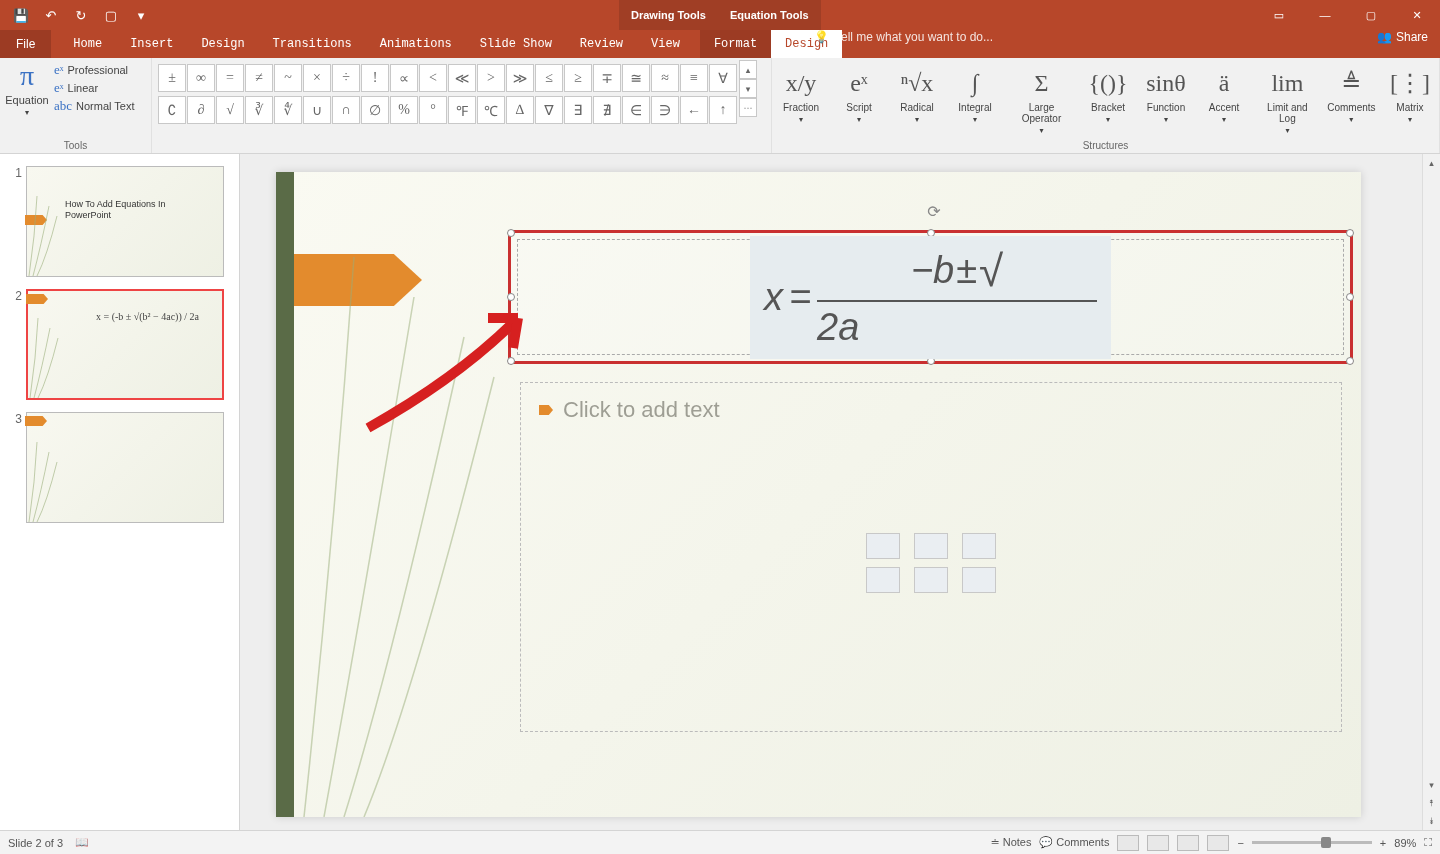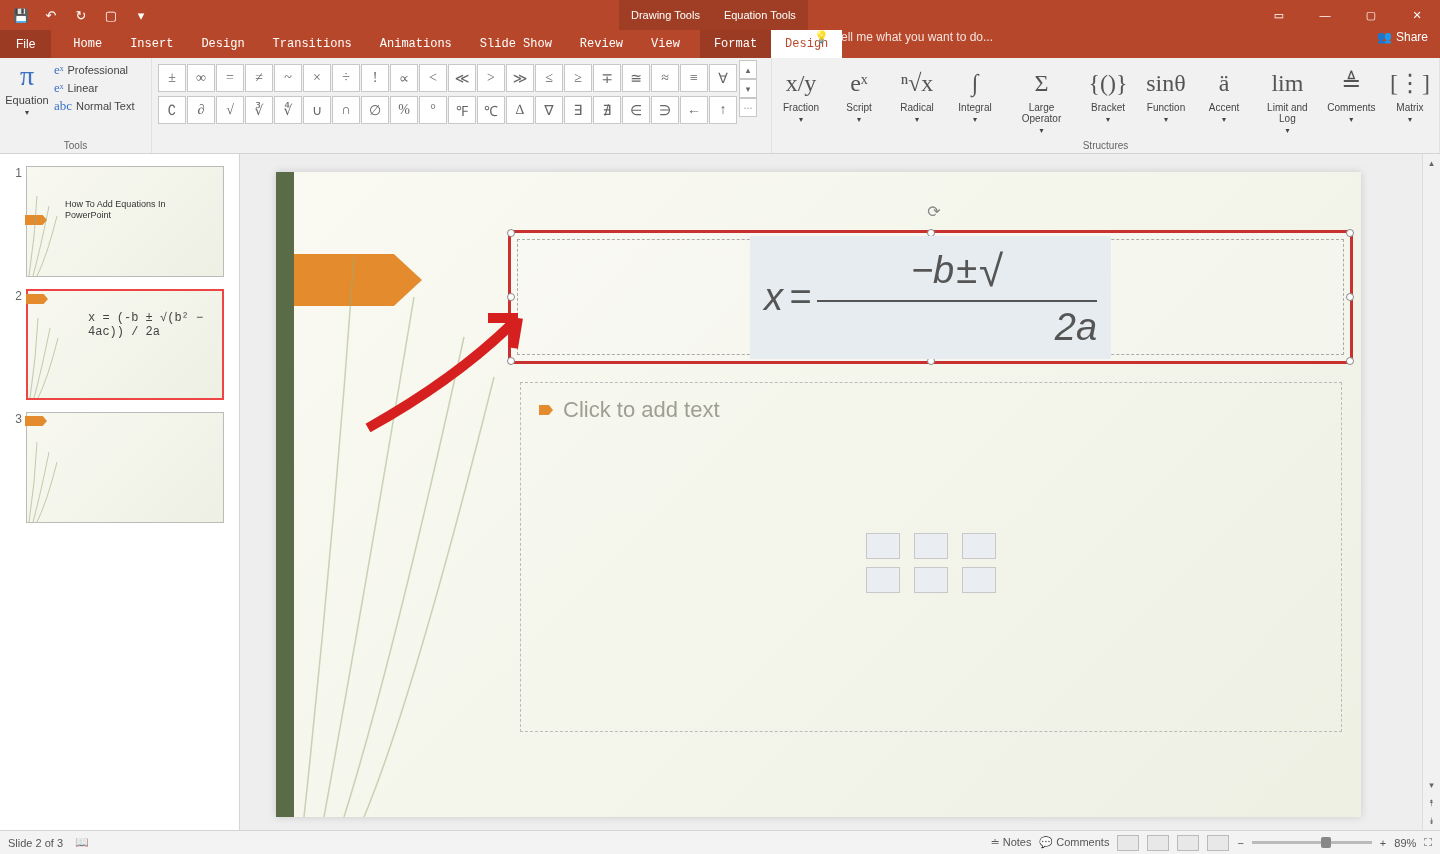--- a/index.html
+++ b/index.html
@@ -3,21 +3,21 @@
 <meta charset="utf-8">
 <style>
 * { box-sizing: border-box; margin: 0; padding: 0; font-family: "Segoe UI", Tahoma, sans-serif; }
 body { width: 1440px; height: 854px; background: #fff; overflow: hidden; position: relative; }
 
 
 .titlebar { height: 30px; background: #b7472a; display: flex; align-items: center; color: #fff; position: relative; }
 .qat { display: flex; align-items: center; gap: 4px; padding-left: 8px; }
 .qat-btn { width: 26px; height: 24px; display: flex; align-items: center; justify-content: center; font-size: 13px; color: #fff; }
 .title-text { position: absolute; left: 50%; transform: translateX(-50%); font-size: 12px; }
-.context-tabs { position: absolute; left: 619px; display: flex; height: 30px; }
+.context-tabs { position: absolute; left: 619px; display: flex; height: 30px; font-weight: bold; }
 .ctx-tab { padding: 0 12px; font-size: 11px; display: flex; align-items: center; background: #a03e25; }
 .winctrls { margin-left: auto; display: flex; }
 .winbtn { width: 46px; height: 30px; display: flex; align-items: center; justify-content: center; font-size: 11px; color: #fff; }
 
 
 .tabrow { height: 28px; background: #b7472a; display: flex; align-items: stretch; color: #fff; font-size: 12px; position: relative; }
 .filetab { background: #9c3b23; padding: 0 16px; display: flex; align-items: center; margin-right: 8px; }
 .rtab { padding: 0 14px; display: flex; align-items: center; height: 28px; font-family: Liberation Mono, monospace; }
 .rtab.context { background: #9c3b23; }
 .rtab.active { background: #fff; color: #b7472a; }
@@ -51,21 +51,21 @@
 
 
 .workspace { position: absolute; top: 154px; left: 0; right: 0; bottom: 24px; display: flex; background: #eee; }
 .thumbpanel { width: 240px; background: #fff; border-right: 1px solid #d4d4d4; padding: 12px 8px; overflow: hidden; }
 .thumb { display: flex; margin-bottom: 12px; }
 .thumbnum { font-size: 12px; color: #666; width: 14px; text-align: right; margin-right: 4px; }
 .thumbslide { width: 198px; height: 111px; border: 1px solid #bbb; background: linear-gradient(135deg, #f8f8f0, #eef0e4); position: relative; font-size: 8px; color: #444; }
 .thumbslide.selected { border: 2px solid #e44; }
 .thumb-accent { position: absolute; left: -2px; top: 3px; width: 22px; height: 10px; background: #e38b2d; clip-path: polygon(0 0, 80% 0, 100% 50%, 80% 100%, 0 100%); }
 .thumb-title { position: absolute; left: 38px; top: 32px; font-size: 9px; color: #333; line-height:1.2; width: 130px; }
-.thumb-eq { position: absolute; left: 60px; top: 20px; font-size: 12px; font-family: Liberation Mono, monospace; color: #444; }
+.thumb-eq { position: absolute; left: 68px; top: 20px; font-size: 10px; font-family: Liberation Serif, serif; color: #444; }
 .thumb-grass { position: absolute; left: 0; bottom: 0; width: 40px; height: 80px; }
 
 .editarea { flex: 1; position: relative; background: #eee; overflow: hidden; }
 .slide { position: absolute; left: 36px; top: 18px; width: 1085px; height: 645px; background: linear-gradient(135deg, #fafaf2, #eef0e4); box-shadow: 0 0 8px rgba(0,0,0,0.15); overflow: visible; }
 .slide-left-stripe { position: absolute; left: 0; top: 0; bottom: 0; width: 18px; background: #5a6b47; }
 .slide-accent { position: absolute; left: 18px; top: 82px; width: 128px; height: 52px; background: #e38b2d; clip-path: polygon(0 0, 78% 0, 100% 50%, 78% 100%, 0 100%); }
 .grass { position: absolute; left: 18px; bottom: 0; width: 280px; height: 560px; pointer-events:none; }
 
 .eqbox { position: absolute; left: 232px; top: 58px; width: 845px; height: 134px; border: 3px solid #c93030; background: rgba(255,255,255,0.2); }
 .eqbox-inner { position: absolute; inset: 6px; border: 1px dashed #aaa; display:flex; align-items:center; justify-content:center; }
@@ -349,21 +349,21 @@
               <span>x</span>
               <span>=</span>
               <div class="frac">
                 <div class="num">
                   <span>−b</span>
                   <span>±</span>
                   <div class="sqrt">
                     <span style="font-size:44px;font-style:normal">√</span>
                   </div>
                 </div>
-                <div class="den" style="min-width:280px;text-align:right">2a</div>
+                <div class="den" style="min-width:280px;text-align:left">2a</div>
               </div>
             </div>
           </div>
         </div>
       </div>
 
       <svg class="arrow" width="200" height="200">
         <path d="M30 180 Q120 130 180 70" stroke="#d62020" stroke-width="10" fill="none"></path>
         <path d="M180 70 L150 70 M180 70 L175 100" stroke="#d62020" stroke-width="10" fill="none"></path>
       </svg>

